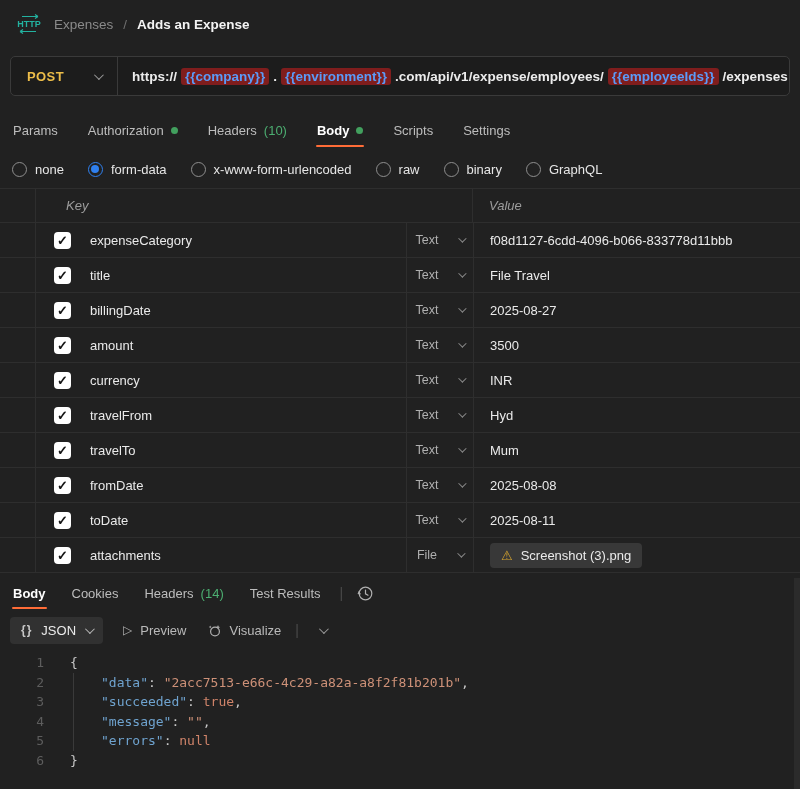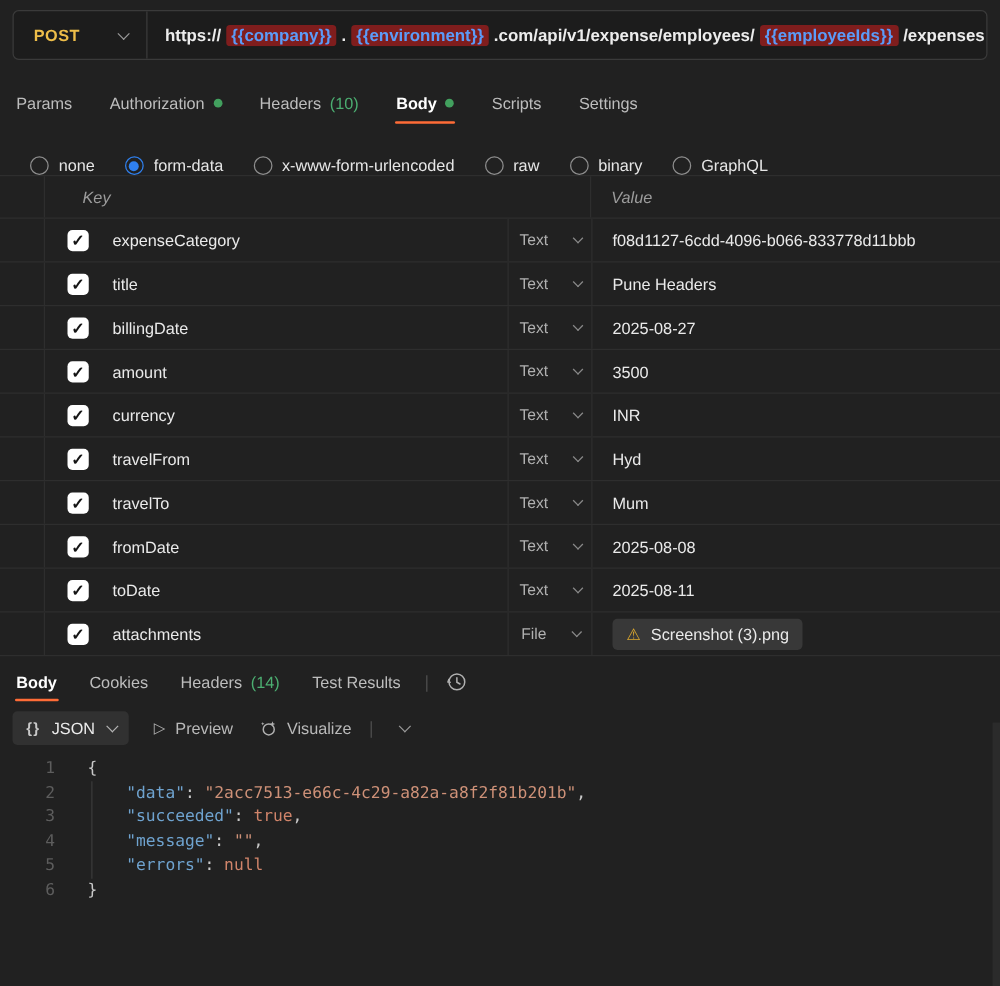--- a/index.html
+++ b/index.html
@@ -39,21 +39,21 @@
   .tab { position:relative; display:flex; align-items:center; gap:7px; color:#bdbdbd;
          font-size:13px; cursor:pointer; padding:0 1px;justify-content:flex-end; }
   .tab .label { color:inherit; }
   .tab.active .label { color:#ffffff; font-weight:700; }
   .tab.active::after { content:""; position:absolute; left:0; right:0; bottom:3px; height:2px;
                        background:#ff6c37; border-radius:1px; }
   .tab .count { color:#4cae71; }
   .tab .dot { width:7px; height:7px; border-radius:50%; background:#42a05e; flex:none; }
 
   
-  .modes { display:flex; align-items:flex-end; gap:24px; height:38px; padding:0 12px;margin-left:12px; }
+  .modes { display:flex; align-items:center; gap:24px; height:38px; padding:0 12px; }
   .mode { display:flex; align-items:center; gap:8px; font-size:13px; color:#e6e6e6; cursor:pointer; }
   .radio { width:15px; height:15px; border-radius:50%; border:1px solid #8e8e8e; flex:none; position:relative; }
   .radio.sel { border:1.5px solid #2f80ef; }
   .radio.sel::after { content:""; position:absolute; inset:2.5px; border-radius:50%; background:#2f80ef; }
 
   
   .table { border-top:1px solid #2e2e2e; }
   .thead { display:flex; height:34px; border-bottom:1px solid #2e2e2e; color:#9c9c9c; font-size:13px;font-style:italic; }
   .thead .c-handle { width:36px; border-right:1px solid #2e2e2e; flex:none; }
   .thead .h-key { flex:1; display:flex; align-items:center; padding-left:30px; }
@@ -102,20 +102,32 @@
   .tk-kw  { color:#d0846a; }
   .tk-punc{ color:#c9c9c9; }
 
   .scrollstrip { position:absolute; right:0; top:578px; bottom:0; width:6px; background:#2b2b2b; }
 </style>
 </head>
 <body>
 
 <div class="app">
 
+  <header class="crumbs">
+    <span class="http-badge">
+      <svg width="30" height="22" viewBox="0 0 30 22">
+        <text x="15" y="14" fill="#23b2a0" font-size="9" font-weight="bold" text-anchor="middle" font-family="Liberation Sans, sans-serif">HTTP</text>
+        <path d="M8 3.5 H24 M24 3.5 l-3 -2 M24 3.5 l-3 2" stroke="#23b2a0" stroke-width="1.2" fill="none"></path>
+        <path d="M22 18.5 H6 M6 18.5 l3 -2 M6 18.5 l3 2" stroke="#23b2a0" stroke-width="1.2" fill="none"></path>
+      </svg>
+    </span>
+    <span class="crumb-dim">Expenses</span>
+    <span class="crumb-sep">/</span>
+    <span class="crumb-cur">Adds an Expense</span>
+  </header>
 
   <div class="urlrow">
     <div class="urlbar">
       <button class="method">
         <span class="mlabel">POST</span>
         <span class="chev"></span>
       </button>
       <div class="url" id="url-segments"><span class="seg">https://</span><span class="var">{{company}}</span><span class="seg">.</span><span class="var">{{environment}}</span><span class="seg">.com/api/v1/expense/employees/</span><span class="var">{{employeeIds}}</span><span class="seg">/expenses</span></div>
     </div>
   </div>
@@ -198,21 +210,21 @@
           <div class="c-handle"></div>
           <div class="c-key">
             <span class="cb">✓</span>
             <span>title</span>
           </div>
           <div class="c-type">
             <span>Text</span>
             <span class="chev"></span>
           </div>
           <div class="c-value">
-            <span>Pune Headers</span>
+            <span>File Travel</span>
           </div>
         </div>
         <div class="trow">
           <div class="c-handle"></div>
           <div class="c-key">
             <span class="cb">✓</span>
             <span>billingDate</span>
           </div>
           <div class="c-type">
             <span>Text</span>

